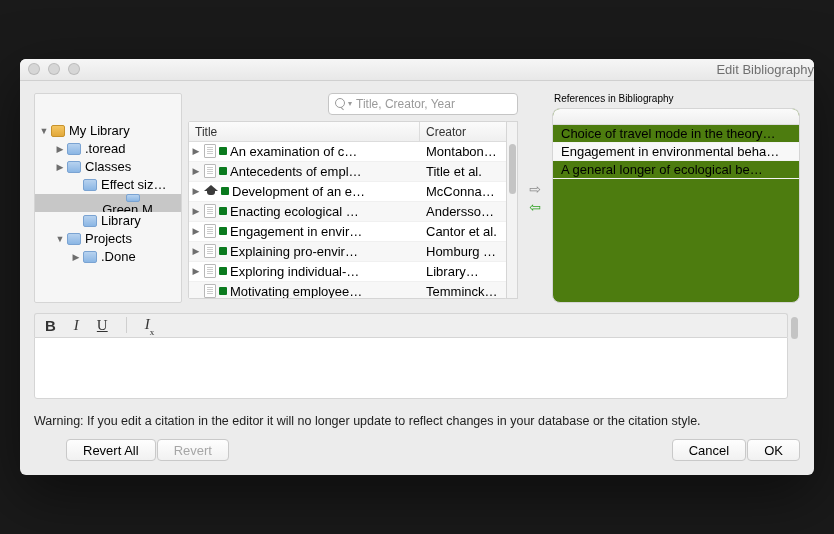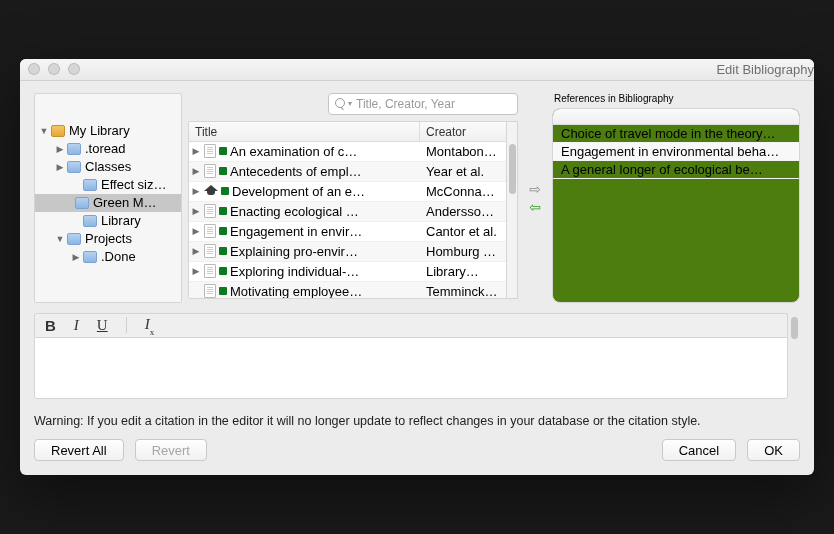--- a/index.html
+++ b/index.html
@@ -62,21 +62,21 @@
 .tbtn.ital { font-style: italic; }
 .tbtn.under { text-decoration: underline; }
 .tbtn.clear { font-style: italic; position: relative; text-align: right; }
 .tbtn.clear sub { font-size: 9px; font-style: normal; position: relative; bottom: -2px; }
 .divider { width:1px; height:16px; background:#cfcfcf; }
 .editor-body { height: 62px; background: #fff; border: 1px solid #d5d5d5; border-radius: 0 0 3px 3px; }
 .editor-wrap { display:flex; }
 .editor-scroll { width:12px; display:flex; align-items:flex-start; justify-content:center; padding-top:4px; }
 .editor-scroll .scroll-thumb { height: 22px; }
 .warning { margin: 14px 0 10px; font-size: 12.5px; color: #222; line-height: 1.35; }
-.buttons { display: flex; gap: 11px; align-items: center; }
+.buttons { display: flex; gap: 1px; align-items: center; margin-left: 32px; }
 .spacer { flex: 1; }
 .btn { height: 22px; padding: 0 16px; background: linear-gradient(#fefefe,#f1f1f1); border: 1px solid #c9c9c9; border-radius: 4px; font-size: 13px; cursor: pointer; }
 .btn.disabled { color: #a6a6a6; text-align: center; }
 .mag { width:12px; height:12px; position:relative; }
 .mag::before { content:""; position:absolute; width:8px; height:8px; border:1.2px solid #9a9a9a; border-radius:50%; top:0; left:0; }
 .mag::after { content:""; position:absolute; width:4px; height:1.3px; background:#9a9a9a; bottom:0; right:0; transform:rotate(45deg); }
 .caret-down { font-size:8px; color:#9a9a9a; }
 </style>
 </head>
 <body>
@@ -109,21 +109,21 @@
             <div class="tree-row" style="padding-left: 20px;">
               <span class="twisty">▶</span>
               <span class="folder blue"></span>
               <span class="tree-label">Classes</span>
             </div>
             <div class="tree-row" style="padding-left: 36px;">
               <span class="twisty"></span>
               <span class="folder blue"></span>
               <span class="tree-label">Effect siz…</span>
             </div>
-            <div class="tree-row selected" style="padding-left: 28px;">
+            <div class="tree-row selected" style="padding-left: 52px; flex-direction: column;">
               <span class="twisty"></span>
               <span class="folder blue"></span>
               <span class="tree-label">Green M…</span>
             </div>
             <div class="tree-row" style="padding-left: 36px;">
               <span class="twisty"></span>
               <span class="folder blue"></span>
               <span class="tree-label">Library</span>
             </div>
             <div class="tree-row" style="padding-left: 20px;">
@@ -163,21 +163,21 @@
                   </div>
                   <div class="cell-creator">Montabon …</div>
                 </div>
                 <div class="list-row">
                   <div class="cell-title">
                     <span class="twisty">▶</span>
                     <span class="doc-icon"></span>
                     <span class="tag-dot"></span>
                     <span class="title-text">Antecedents of empl…</span>
                   </div>
-                  <div class="cell-creator">Year et al.</div>
+                  <div class="cell-creator">Title et al.</div>
                 </div>
                 <div class="list-row">
                   <div class="cell-title">
                     <span class="twisty">▶</span>
                     <span class="hat-icon"></span>
                     <span class="tag-dot"></span>
                     <span class="title-text">Development of an e…</span>
                   </div>
                   <div class="cell-creator">McConnau…</div>
                 </div>

